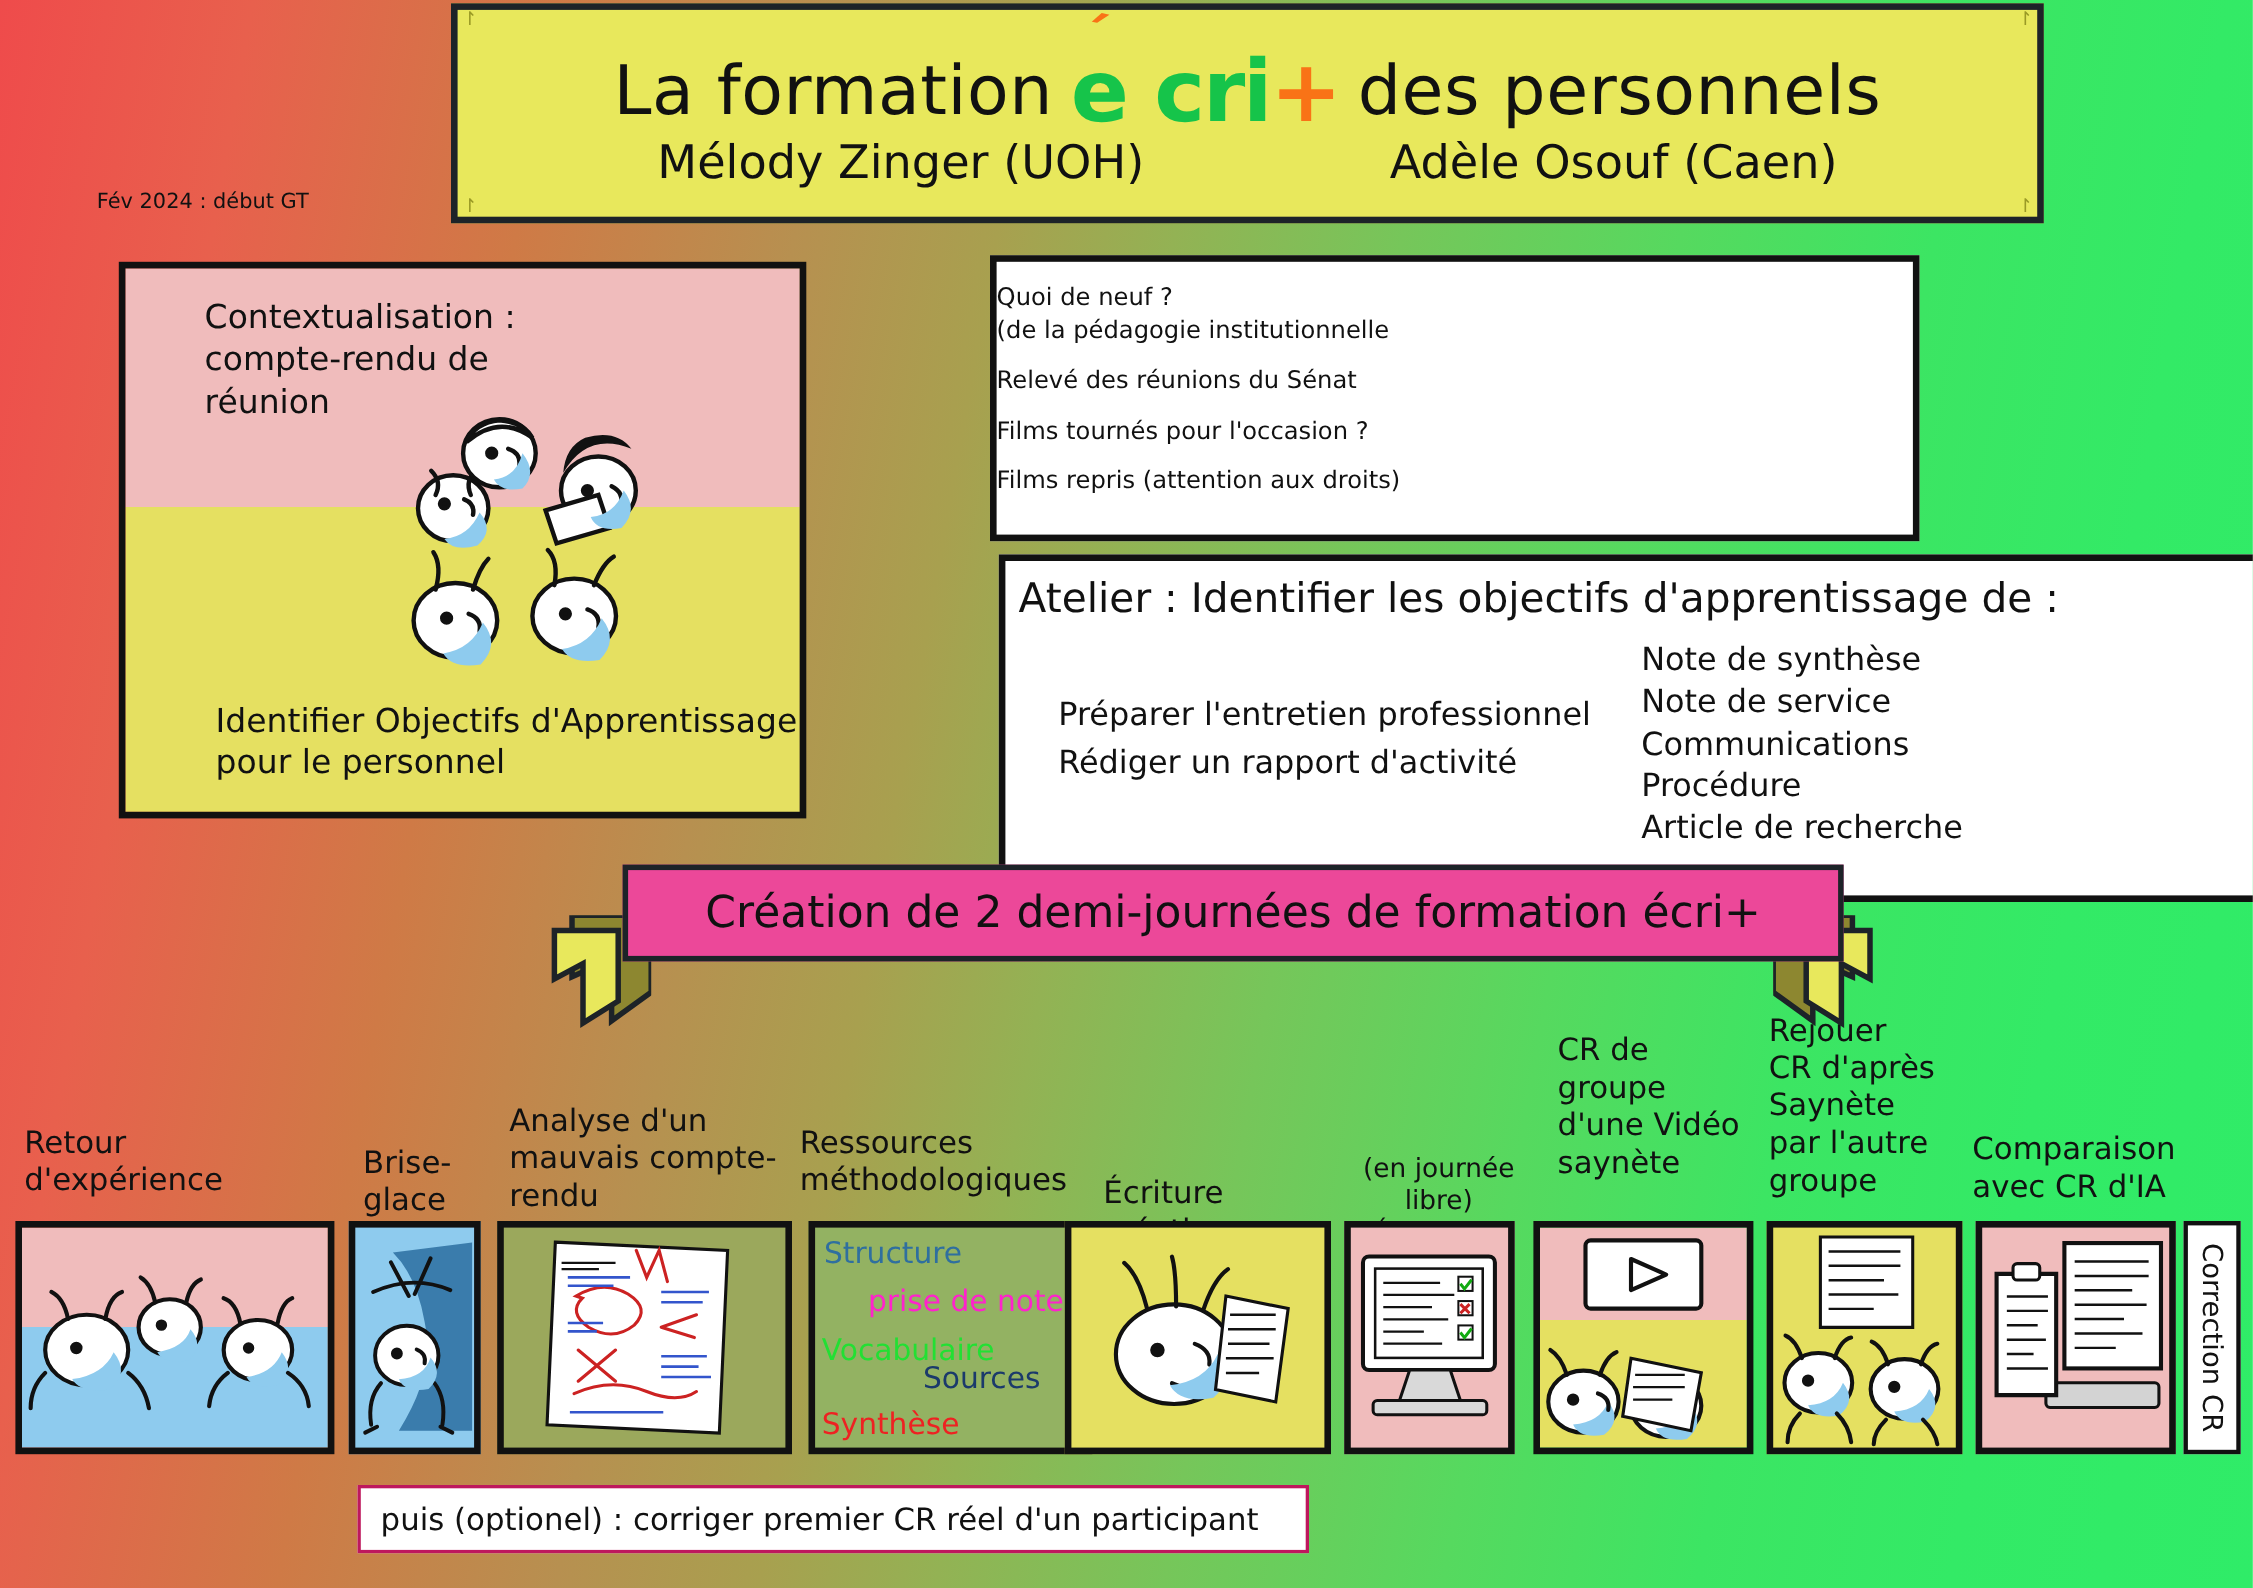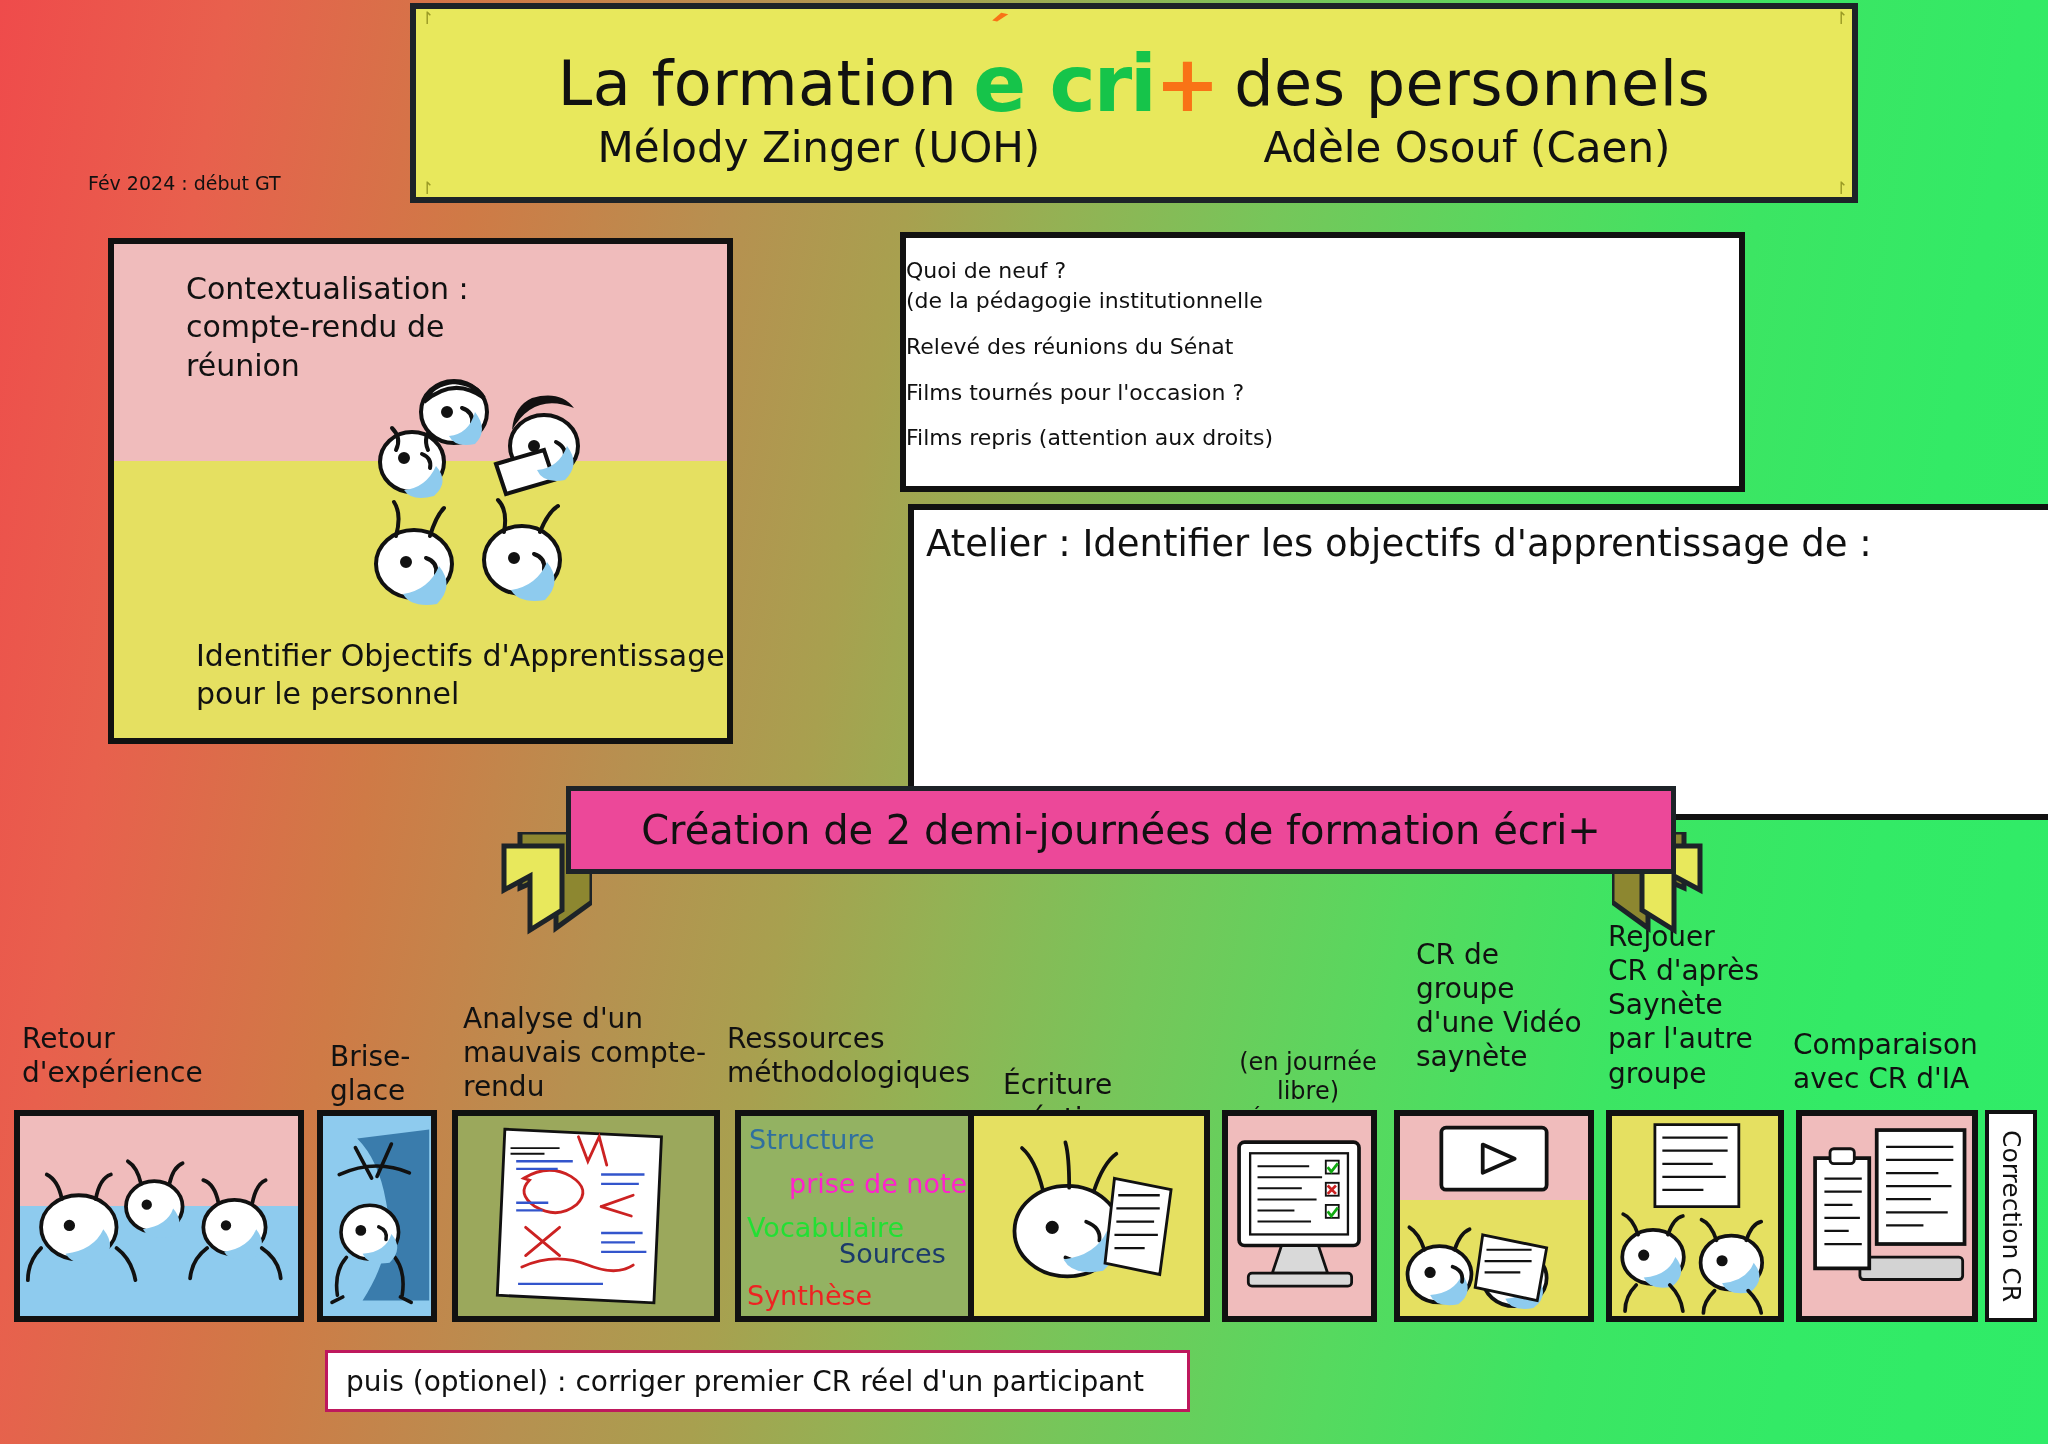--- a/index.html
+++ b/index.html
@@ -189,20 +189,31 @@
       <span class="sub">(de la pédagogie institutionnelle</span>
     </div>
     <div class="ln">Relevé des réunions du Sénat</div>
     <div class="ln">Films tournés pour l'occasion ?</div>
     <div class="ln">Films repris (attention aux droits)</div>
   </div>
 </div>
 
 <div id="atelier-box">
   <div id="atelier-title">Atelier : Identifier les objectifs d'apprentissage de :</div>
+  <div id="atelier-left">
+    <div>Préparer l'entretien professionnel</div>
+    <div>Rédiger un rapport d'activité</div>
+  </div>
+  <div id="atelier-right">
+    <div>Note de synthèse</div>
+    <div>Note de service</div>
+    <div>Communications</div>
+    <div>Procédure</div>
+    <div>Article de recherche</div>
+  </div>
 </div>
 
 <div class="abs" id="creation-wrap">
   <svg class="ribbon-tail" id="tail-left" viewBox="0 0 92 108">
     <path d="M20 0 L92 0 L92 70 L56 96 L56 40 L20 56 Z" fill="#8d8730" stroke="#1d2328" stroke-width="5"></path>
     <path d="M4 14 L62 14 L62 78 L30 98 L30 44 L4 58 Z" fill="#e8e85c" stroke="#1d2328" stroke-width="5"></path>
   </svg>
   <div id="creation-banner">Création de 2 demi-journées de formation écri+</div>
   <svg class="ribbon-tail" id="tail-right" viewBox="0 0 92 108">
     <path d="M72 0 L0 0 L0 70 L36 96 L36 40 L72 56 Z" fill="#8d8730" stroke="#1d2328" stroke-width="5"></path>

